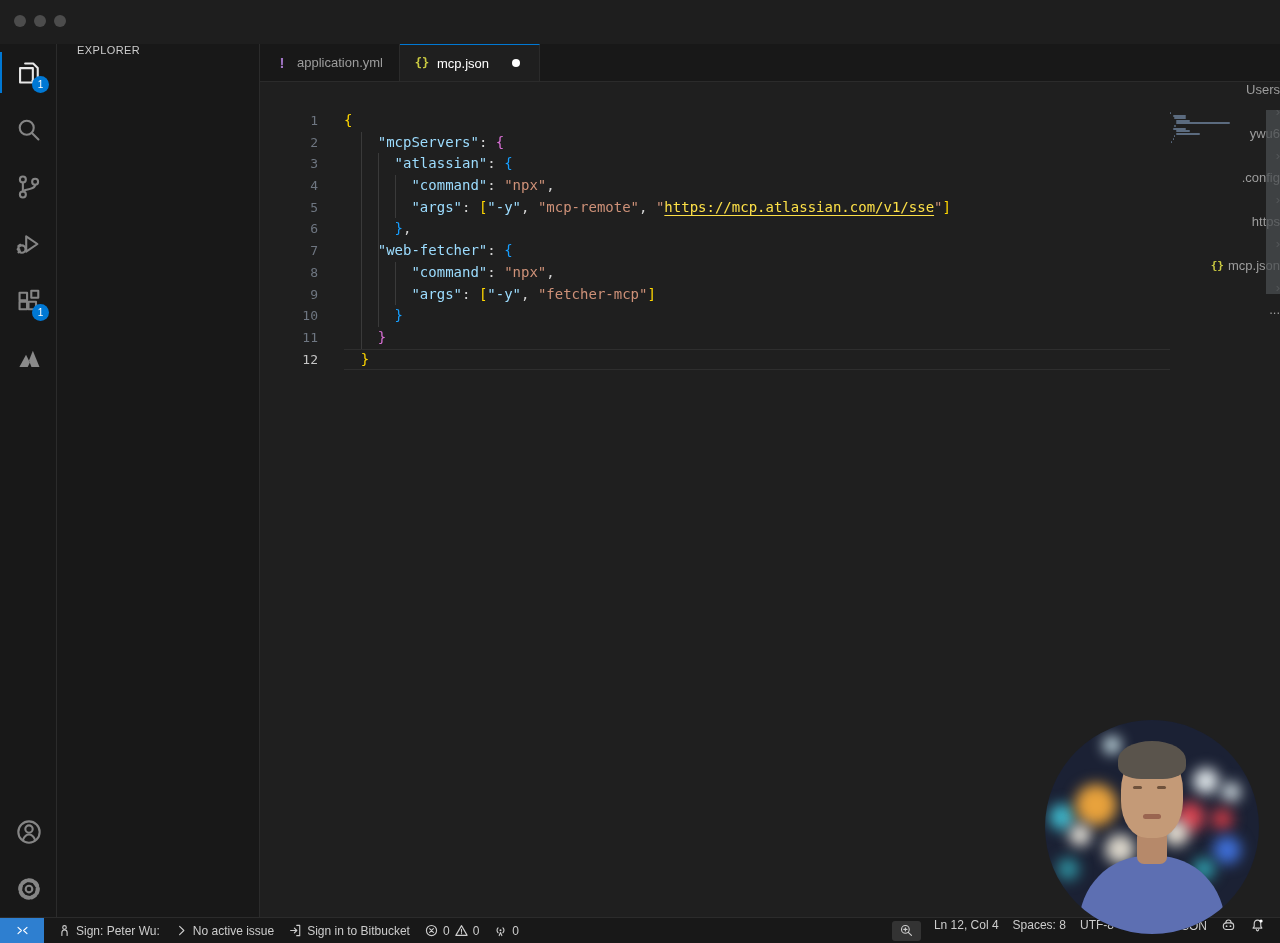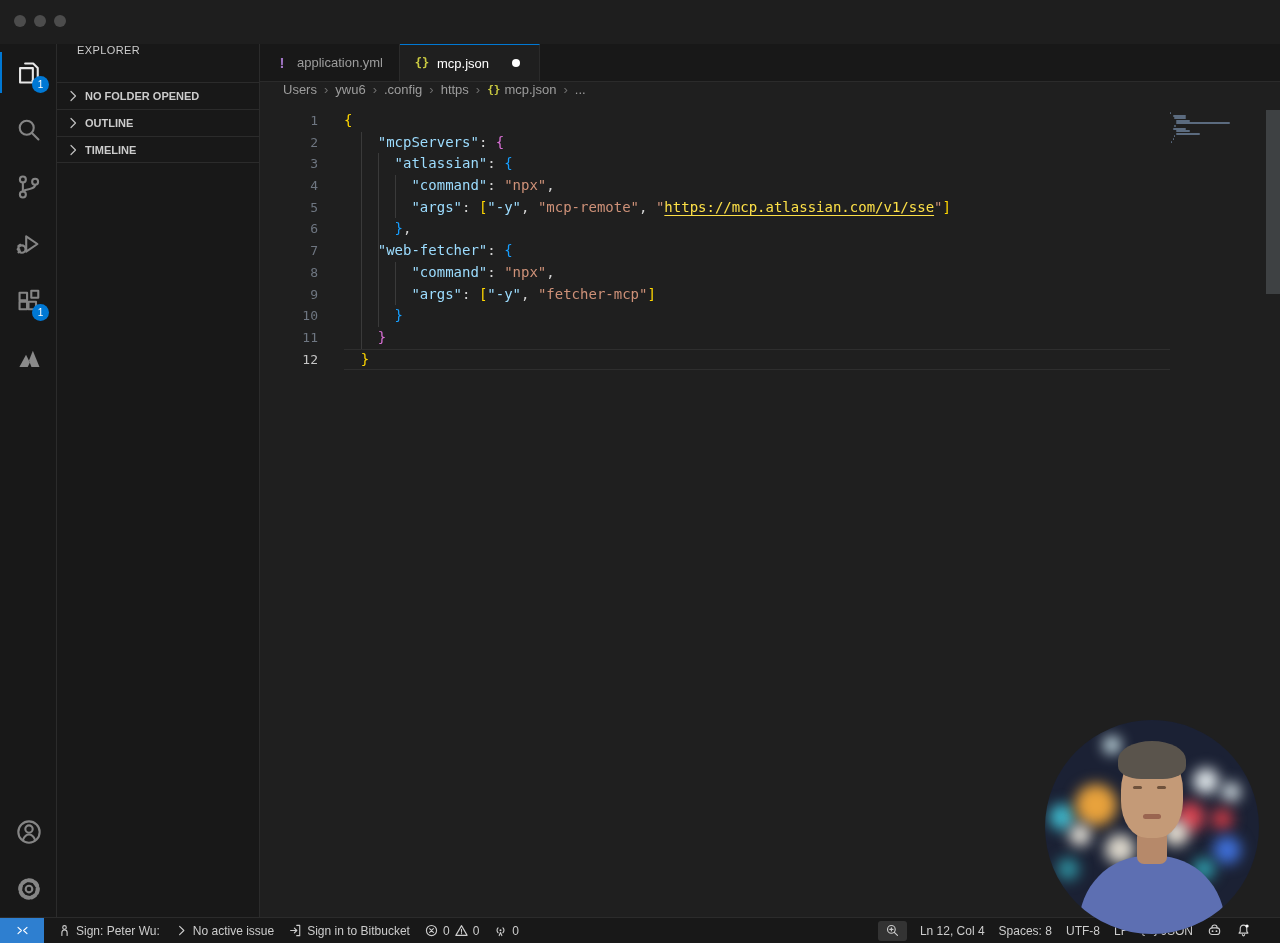--- a/index.html
+++ b/index.html
@@ -58,22 +58,22 @@
     background:#181818; border-right:1px solid #2b2b2b; color:#9d9d9d; font-size:13px; cursor:pointer; min-width:140px; }
   .tab.active { background:#1f1f1f; color:#ffffff; border-top:1px solid #0078d4; }
   .tab-ic { width:16px; height:16px; font-size:13px; font-weight:bold; display:flex; align-items:center; justify-content:center; }
   .tab-ic.yaml { color:#a074c4; font-size:15px; }
   .tab-ic.markdown svg path { fill:#42a5f5; stroke:none; }
   .tab-ic.json { color:#cbcb41; font-family:"DejaVu Sans Mono", monospace; font-size:12px; }
   .tab-dot { width:8px; height:8px; border-radius:50%; background:#ffffff; margin-left:16px; }
   .tab-actions { position:absolute; right:12px; top:0; bottom:0; display:flex; align-items:center; gap:16px; color:#b4b4b4; }
   .tab-actions .ic { width:18px; height:18px; }
 
-  .breadcrumb { height:26px; display:flex; align-items:flex-start; padding-left:23px; gap:7px;
-    font-size:13px; color:#9d9d9d; background:#1f1f1f; }
+  .breadcrumb { height:26px; display:flex; align-items:flex-end; padding-left:23px; gap:7px;
+    font-size:13px; color:#9d9d9d; background:#1f1f1f;flex-direction:column; }
   .bc-sep { color:#6e6e6e; font-size:13px; }
   .bc-item { display:flex; align-items:center; gap:4px; cursor:pointer; }
   .bc-ic { color:#cbcb41; font-family:"DejaVu Sans Mono", monospace; font-size:11px; font-weight:bold; }
 
   
   .codearea { position:absolute; top:64px; left:0; right:0; bottom:0; overflow:hidden; }
   .codepane { position:relative; padding-top:2px; font-family:"DejaVu Sans Mono", monospace; font-size:14px; }
   .code-row { display:flex; height:21.7px; line-height:21.7px; white-space:pre; }
   .gutter { width:58px; flex:0 0 58px; text-align:right; color:#6e7681; font-size:13px; }
   .code-row.active .gutter { color:#c6c6c6; }
@@ -84,21 +84,21 @@
   .tk-u { color:#fde047; text-decoration:underline; text-underline-offset:3px; cursor:pointer; }
   .guide { position:absolute; width:1px; background:#3a3a3a; }
   .minimap { position:absolute; top:4px; right:24px; width:86px; }
   .mm-line { height:2px; margin-bottom:0.6px; background:rgba(140,170,205,.55); border-radius:1px; }
   .vscroll { position:absolute; top:2px; right:0; width:14px; height:184px; background:#4a4d50; opacity:.75; }
 
   
   .statusbar { position:absolute; left:0; right:0; bottom:0; height:26px; background:#181818;
     border-top:1px solid #2b2b2b; display:flex; align-items:stretch; font-size:12px; color:#cccccc; z-index:20; }
   .sb-left { display:flex; align-items:stretch; flex:1; }
-  .sb-right { display:flex; align-items:center; padding-right:22px; }
+  .sb-right { display:flex; align-items:flex-start; padding-right:8px; }
   .st-item { display:flex; align-items:center; gap:4px; padding:0 7px; cursor:pointer; white-space:nowrap; }
   .st-item .ic { width:15px; height:15px; }
   .st-item.remote { background:#2e7fd0; color:#ffffff; width:44px; justify-content:center; margin-right:6px; }
   .st-item.boxed { background:#333333; margin-right:6px; border-radius:3px; align-self:center; height:20px; }
   .st-braces { font-family:"DejaVu Sans Mono", monospace; font-size:11px; color:#cccccc; }
   .bell-dot { fill:#ffffff; stroke:none; }
 
   
   .webcam { position:absolute; left:1045px; top:720px; width:214px; height:214px; border-radius:50%;
     overflow:hidden; background:#1b2134; z-index:50; }
@@ -213,46 +213,20 @@
         </svg>
       </span>
     </div>
   </div>
 
 <div class="sidebar">
   <div class="sb-header">
     <span class="sb-title">EXPLORER</span>
     <span class="sb-more ic"></span>
   </div>
-  <div id="sb-sections">
-      <div class="sb-section">
-        <span class="ic">
-          <svg viewBox="0 0 16 16" width="100%" height="100%" stroke-width="1.3">
-            <path d="M6 3.5 10.5 8 6 12.5"></path>
-          </svg>
-        </span>
-        <span>NO FOLDER OPENED</span>
-      </div>
-      <div class="sb-section">
-        <span class="ic">
-          <svg viewBox="0 0 16 16" width="100%" height="100%" stroke-width="1.3">
-            <path d="M6 3.5 10.5 8 6 12.5"></path>
-          </svg>
-        </span>
-        <span>OUTLINE</span>
-      </div>
-      <div class="sb-section">
-        <span class="ic">
-          <svg viewBox="0 0 16 16" width="100%" height="100%" stroke-width="1.3">
-            <path d="M6 3.5 10.5 8 6 12.5"></path>
-          </svg>
-        </span>
-        <span>TIMELINE</span>
-      </div>
-    </div>
 </div>
 
 <div class="main">
   <div class="tabbar" id="tabbar">
     <div class="tab">
         <span class="tab-ic yaml">
           <b>!</b>
         </span>
         <span>application.yml</span>
       </div>

